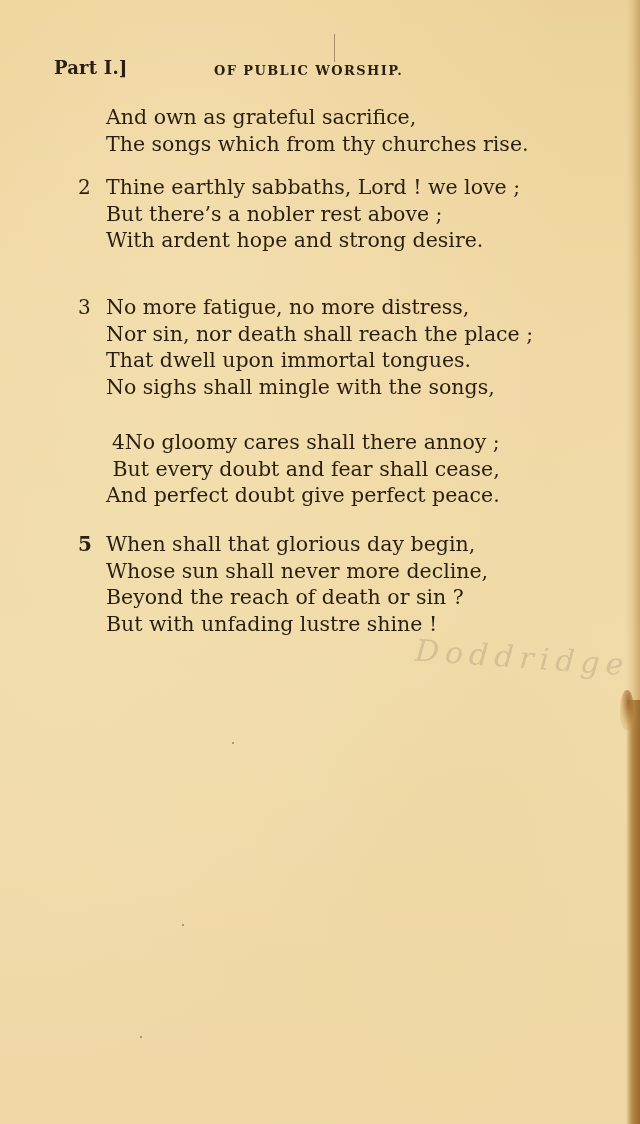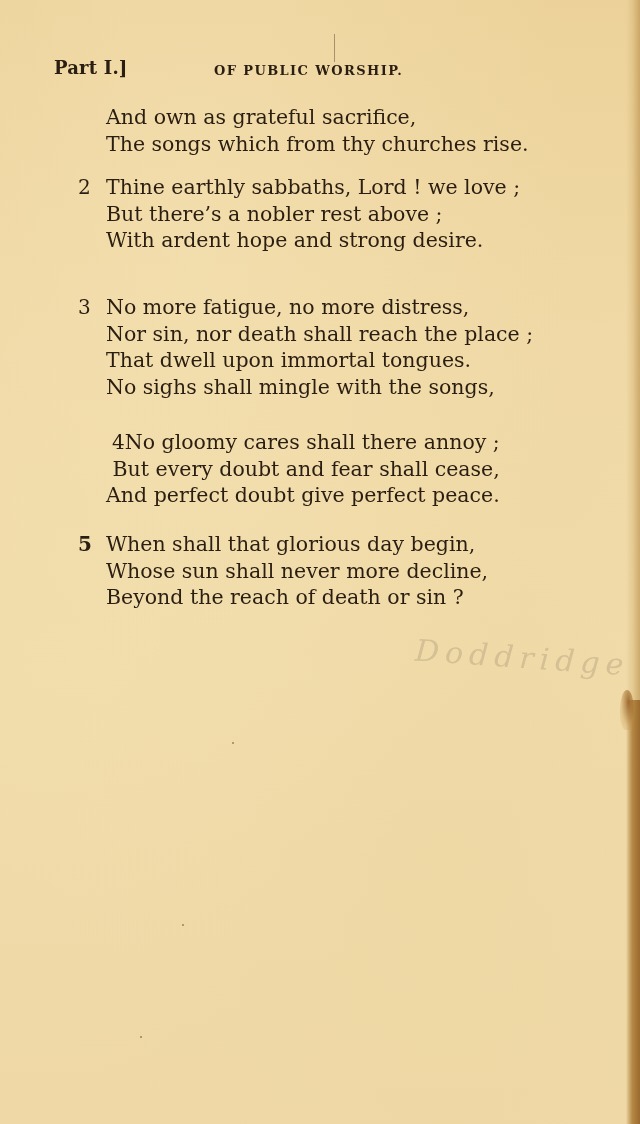--- a/index.html
+++ b/index.html
@@ -162,20 +162,21 @@
   <div class="stanza" style="top:429px;text-align:right;">
     <div class="line"><span class="num">4</span><span>No gloomy cares shall there annoy ;</span></div>
     <div class="line"><span class="indent"></span><span>But every doubt and fear shall cease,</span></div>
     <div class="line"><span class="indent"></span><span>And perfect doubt give perfect peace.</span></div>
   </div>
 
   <div class="stanza" style="top:531px;">
     <div class="line"><span class="num bold">5</span><span>When shall that glorious day begin,</span></div>
     <div class="line"><span class="indent"></span><span>Whose sun shall never more decline,</span></div>
     <div class="line"><span class="indent"></span><span>Beyond the reach of death or sin ?</span></div>
+    <div class="line"><span class="indent"></span><span>But with unfading lustre shine !</span></div>
   </div>
 
   <div class="signature">Doddridge</div>
 
   <div class="speck" style="left:232px; top:742px;"></div>
   <div class="speck" style="left:182px; top:924px;"></div>
   <div class="speck" style="left:140px; top:1036px;"></div>
 </div>
 
 </body></html>

